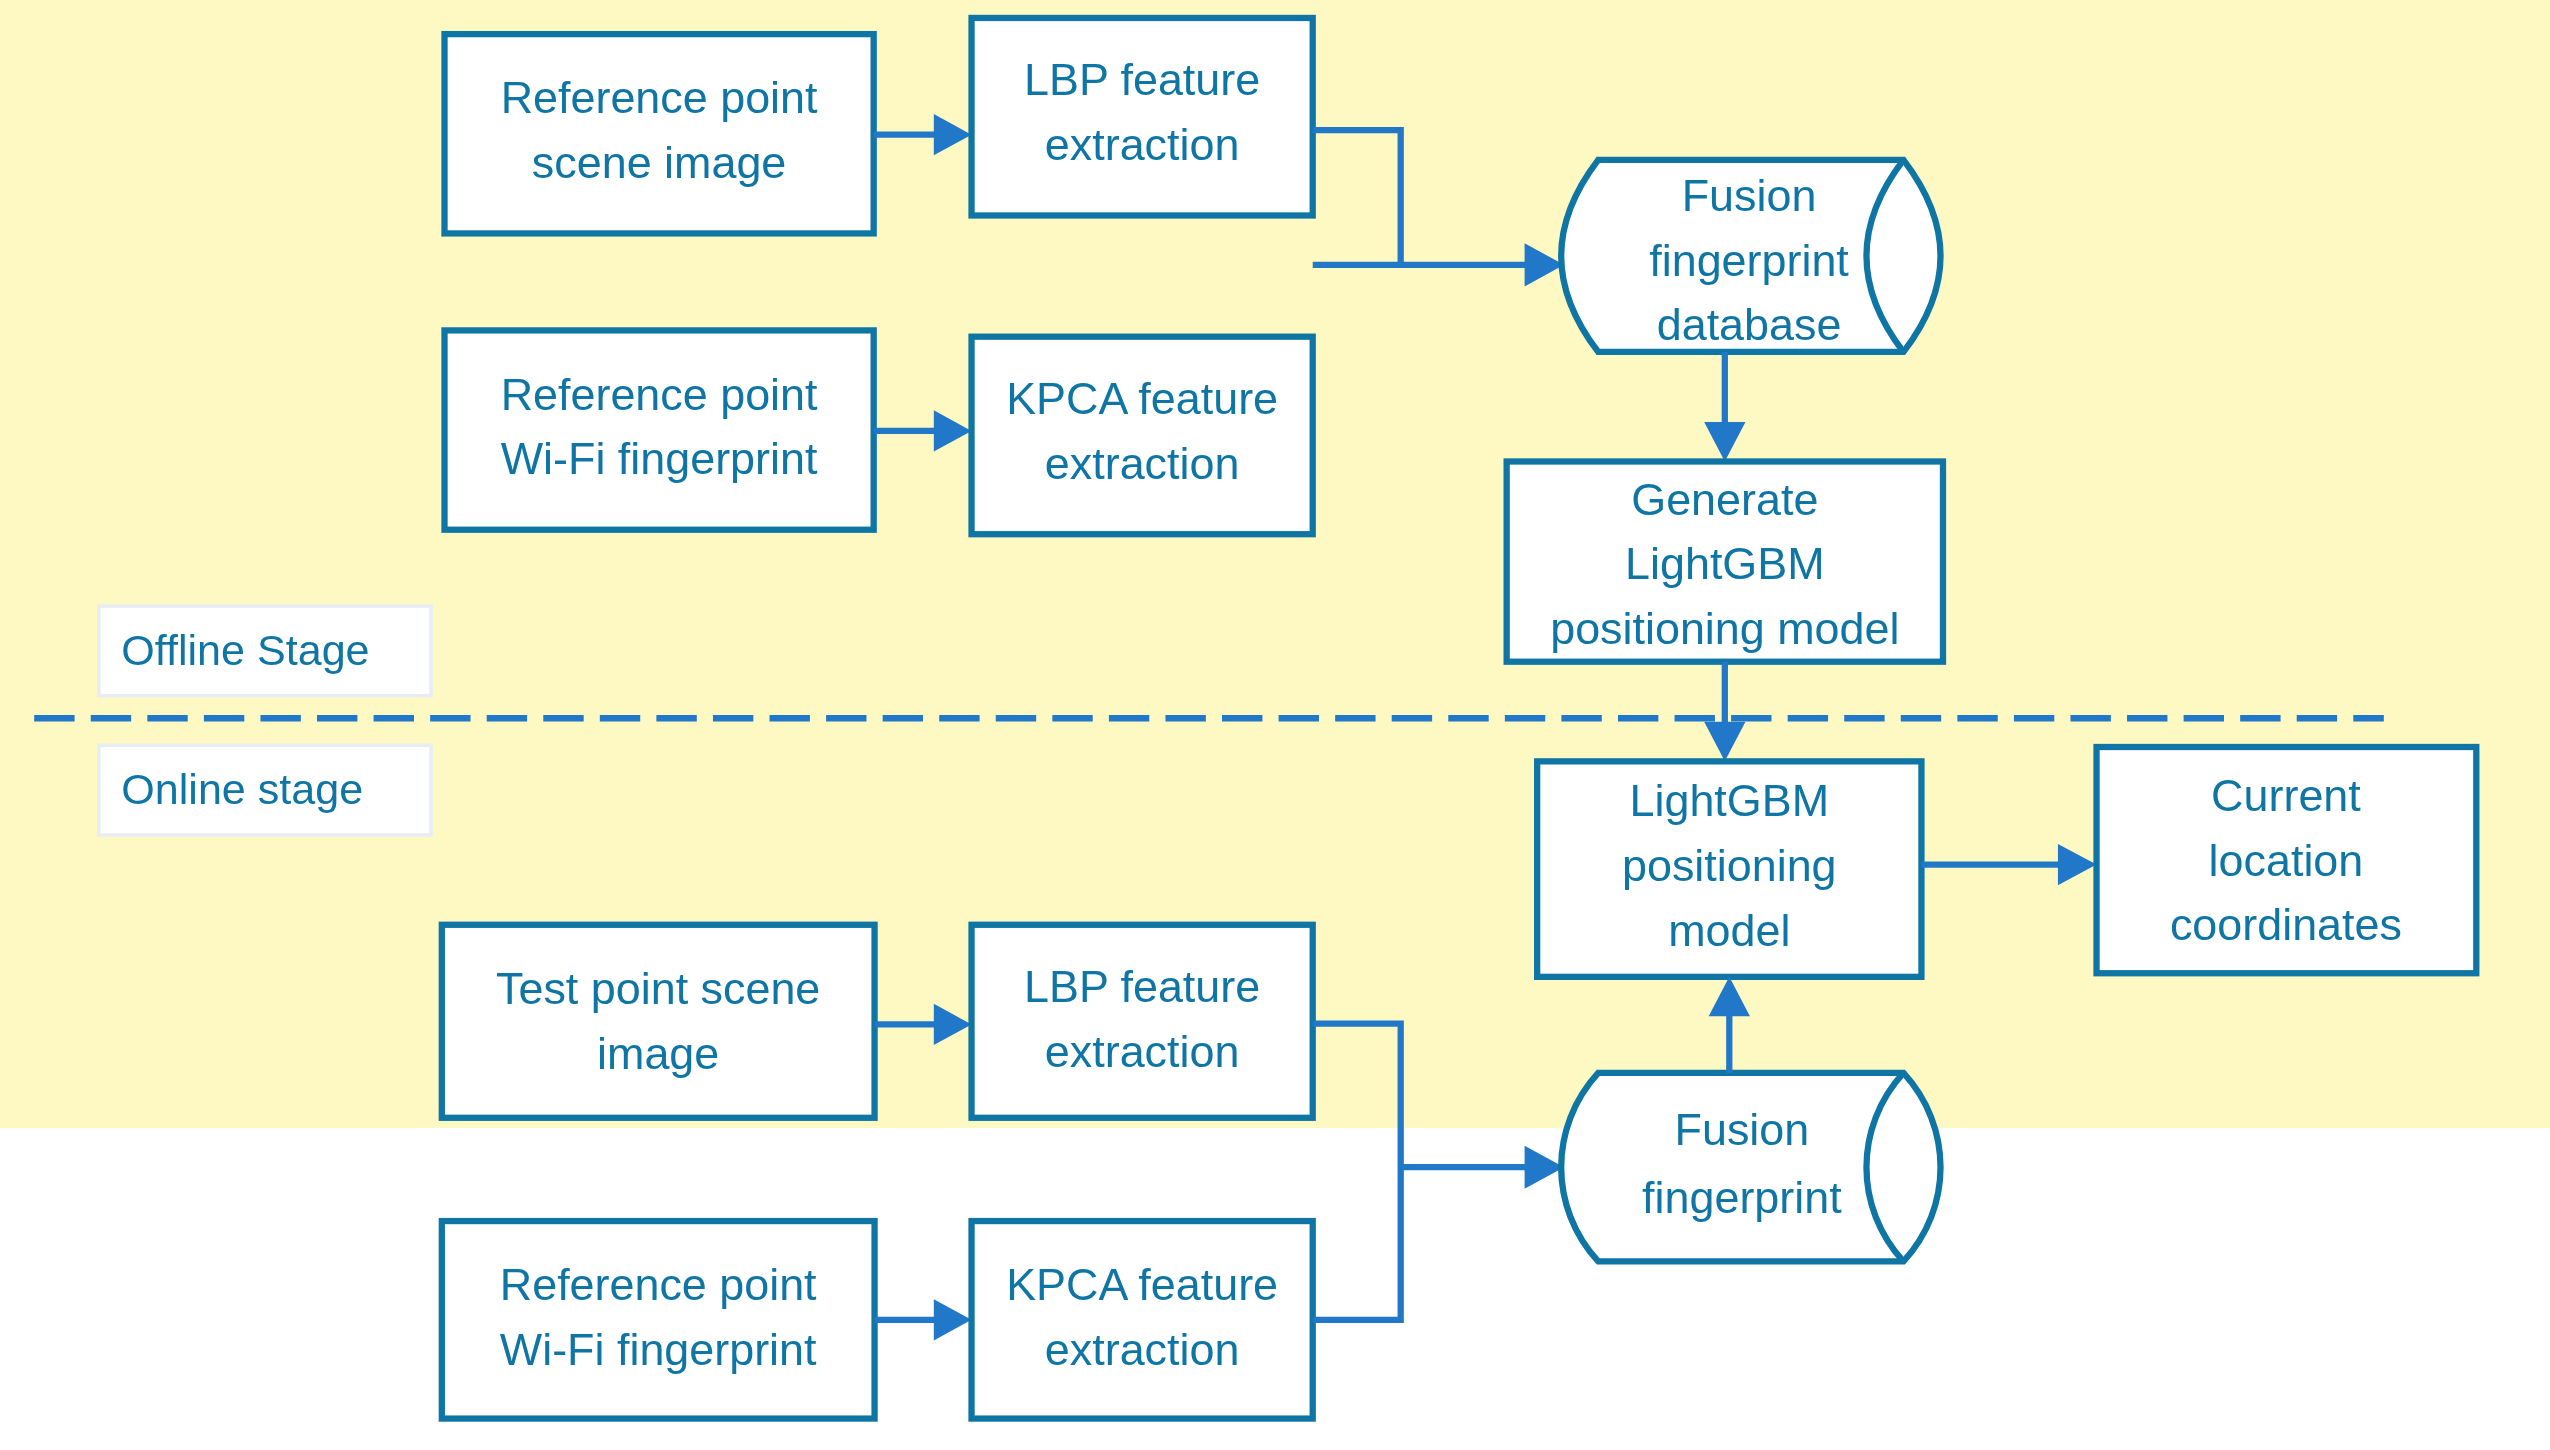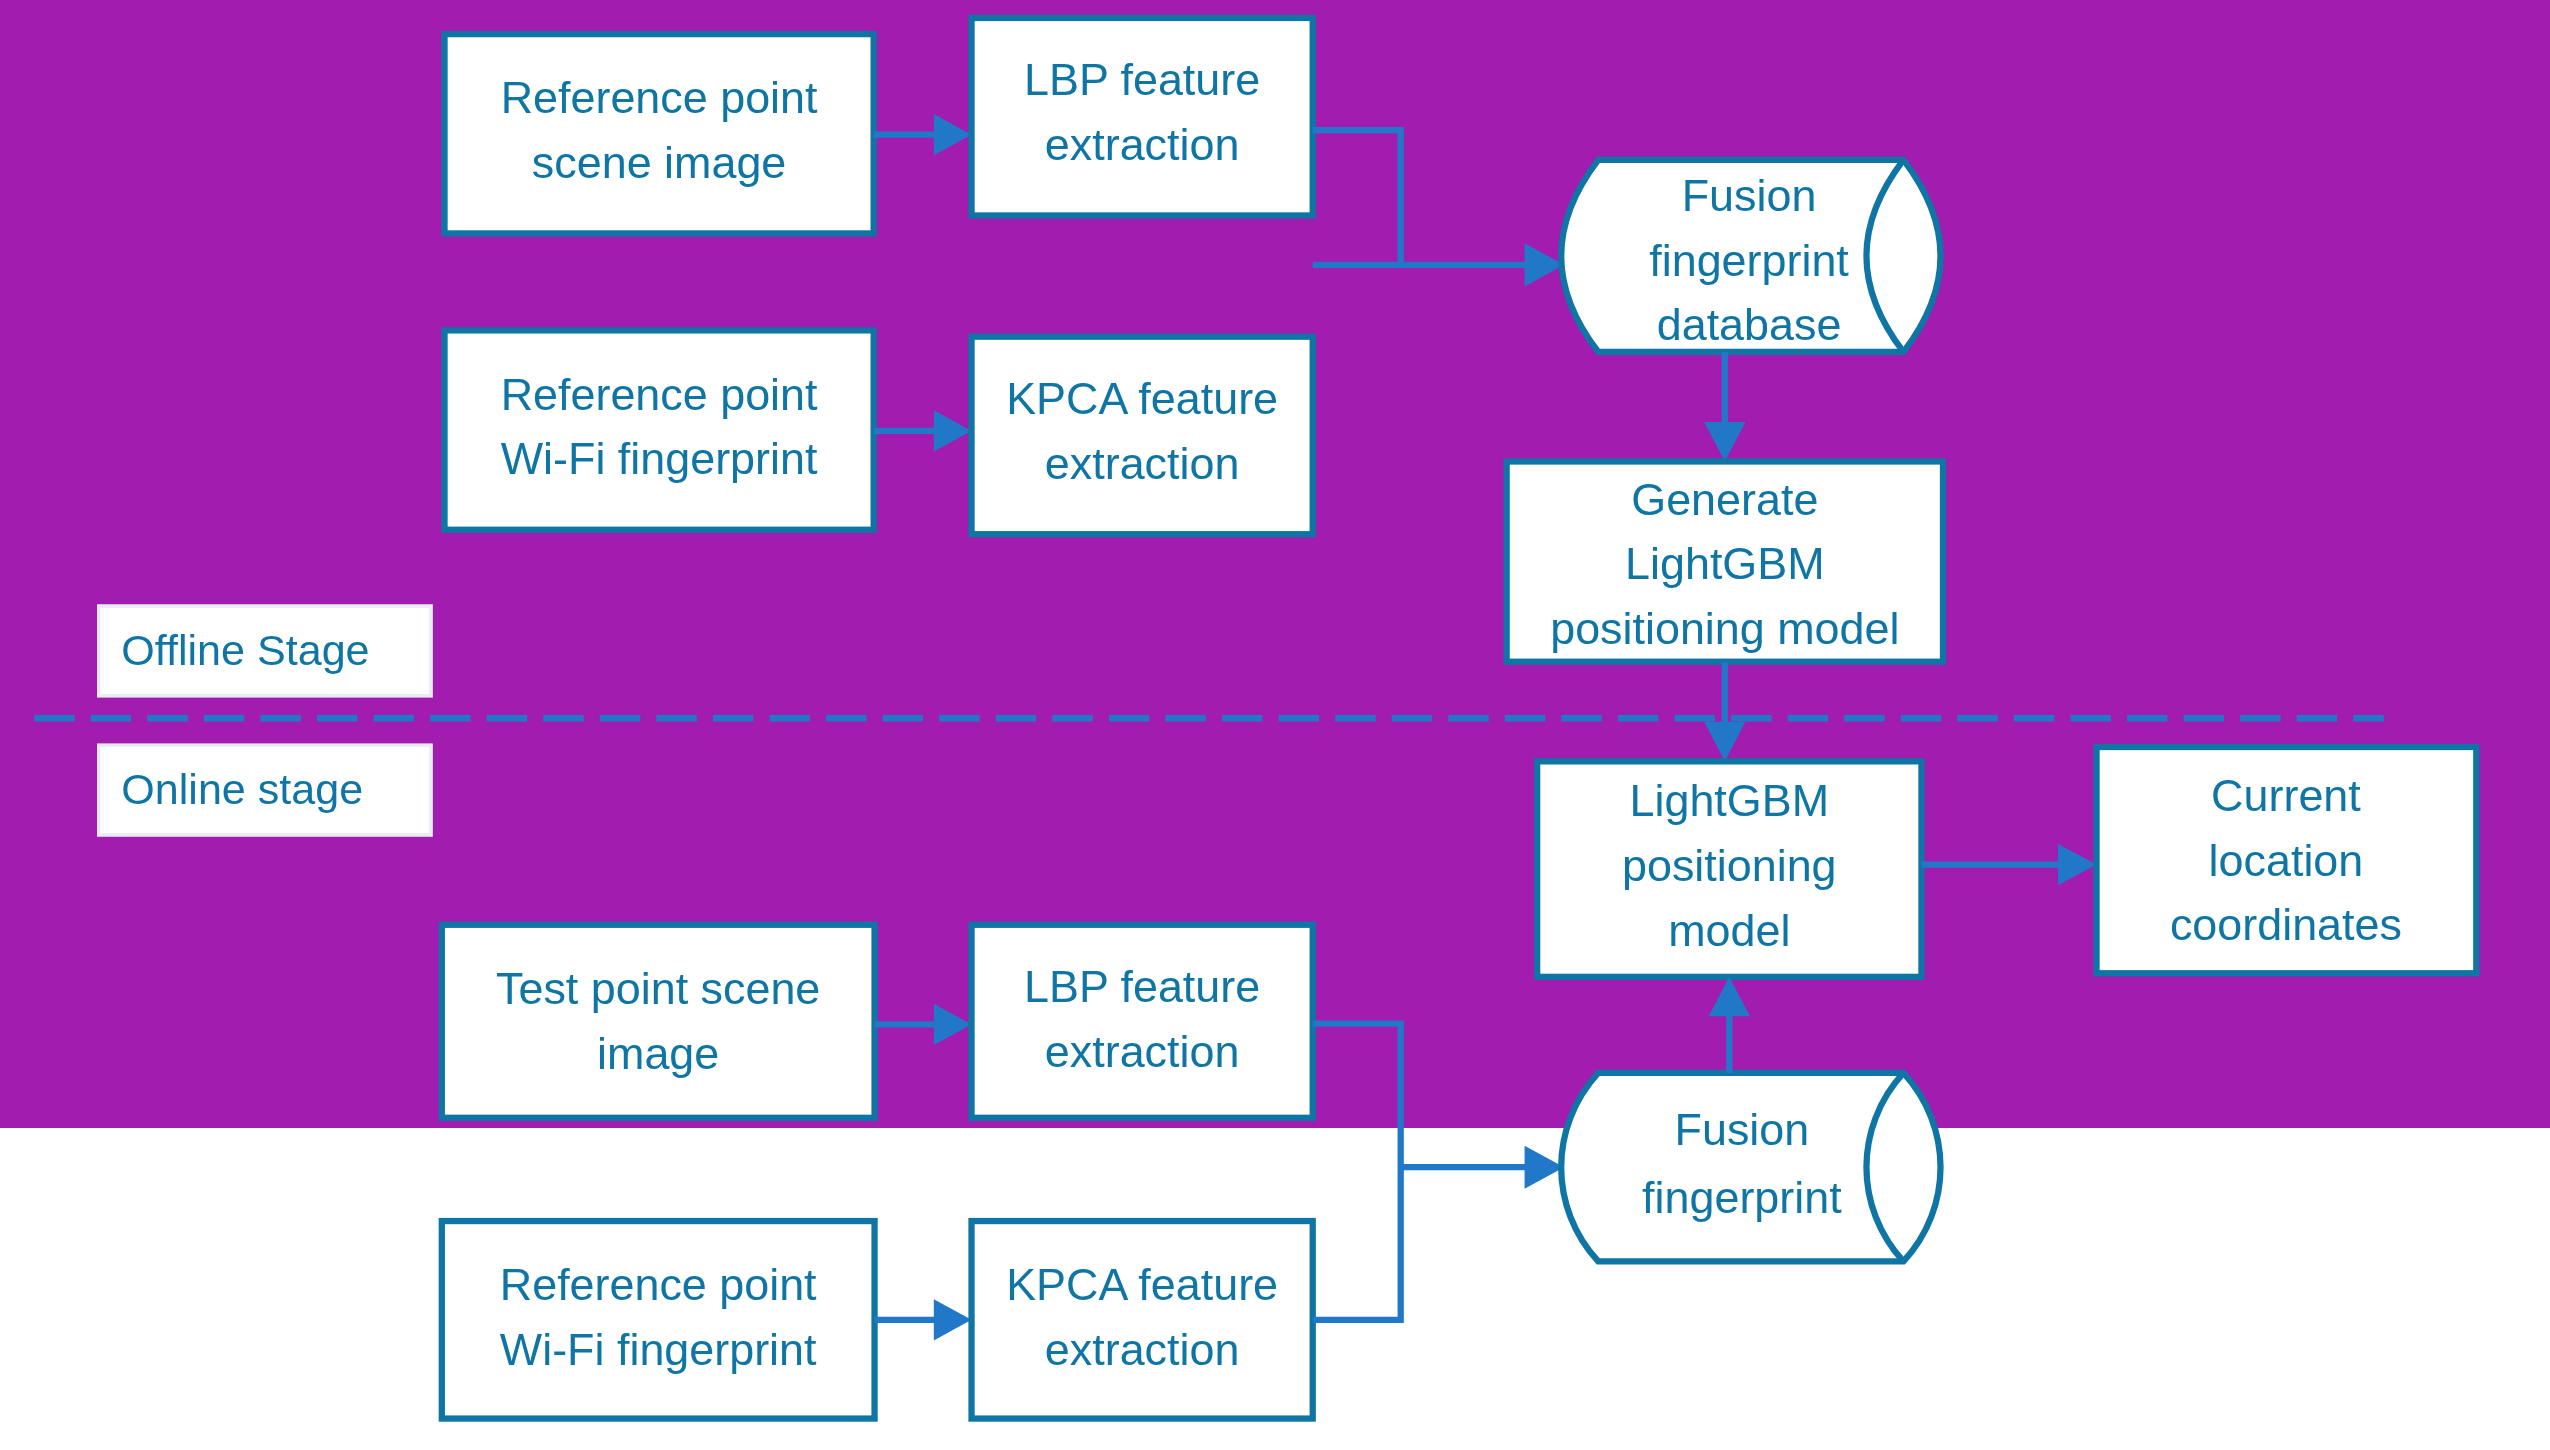--- a/index.html
+++ b/index.html
@@ -10,21 +10,21 @@
   body {
     width: 2550px;
     height: 1450px;
     font-family: "Liberation Sans", sans-serif;
     overflow: hidden;
   }
   #diagram-root {
     position: relative;
     width: 2550px;
     height: 1128px;
-    background: #a21caf;
+    background: #fef9c3;
   }
   svg#flow-svg {
     position: absolute;
     left: 0;
     top: 0;
     width: 2550px;
     height: 1450px;
     display: block;
   }
   .node-text {

